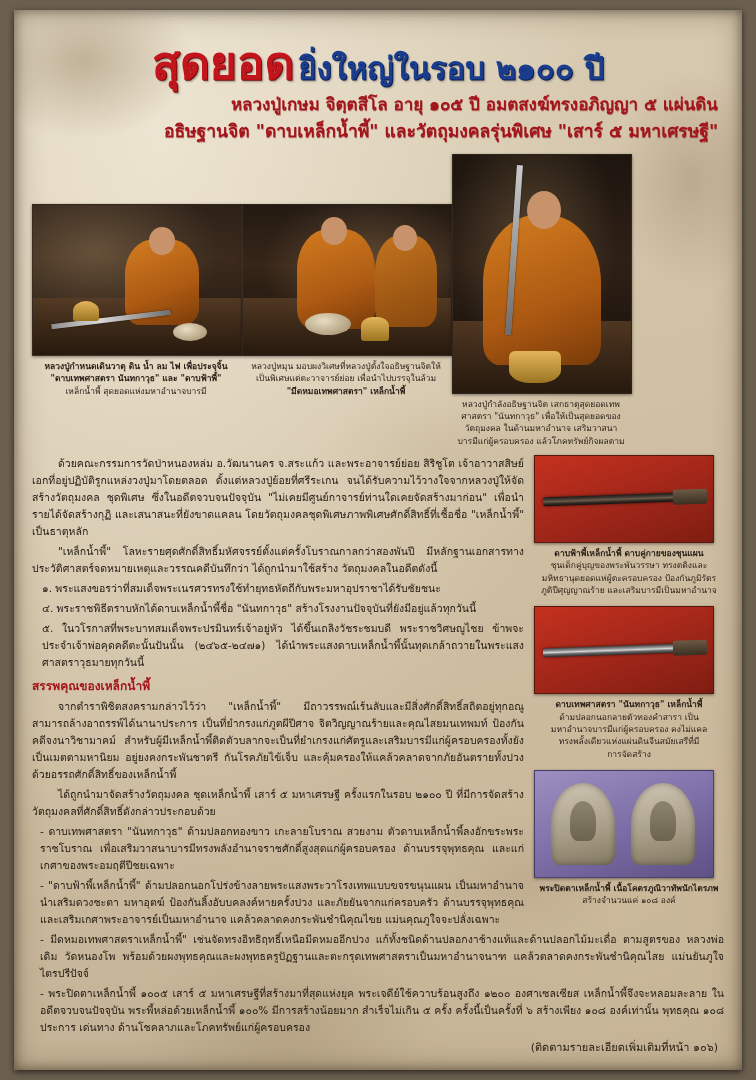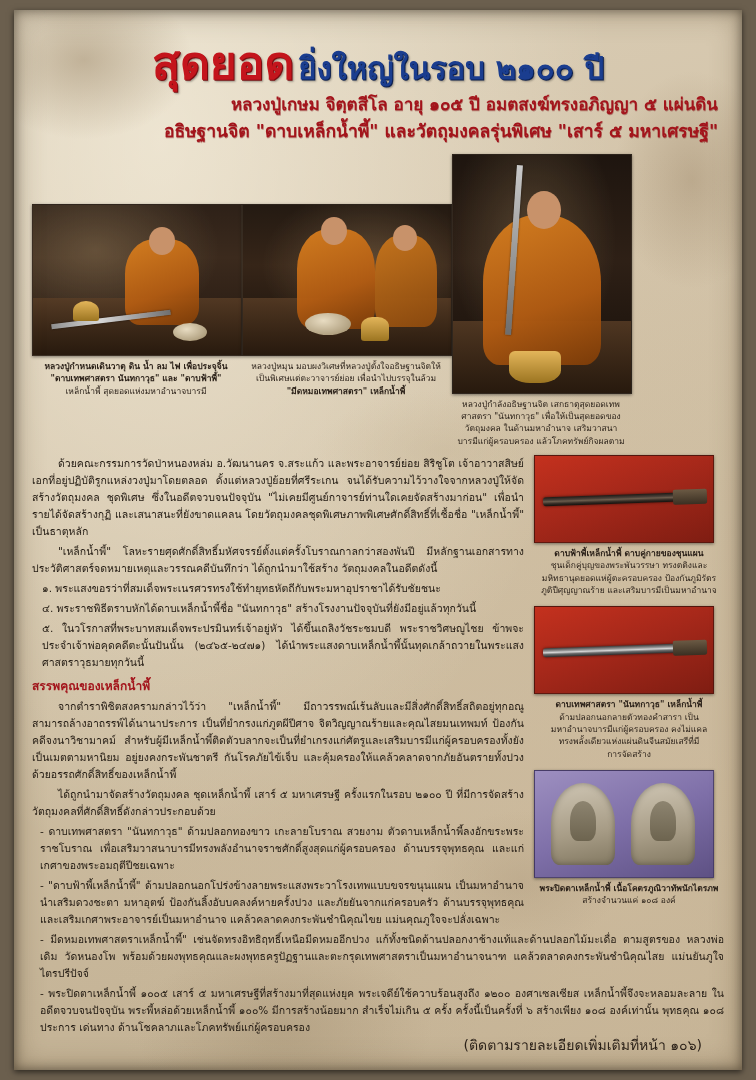--- a/index.html
+++ b/index.html
@@ -217,23 +217,23 @@
   .dash { text-indent: 0; padding-left: 8px; }
 
   .col-wrap { position: relative; }
   .wrap-right {
     float: right;
     width: 190px;
     margin: 0 0 6px 10px;
   }
   .footnote {
     position: absolute;
-    right: 40px;
+    right: 24px;
     bottom: 14px;
-    font-size: 14px;
+    font-size: 11px;
     color: #2b2119;
   }
   .edge-shadow {
     position: absolute; inset: 0;
     box-shadow: inset 0 0 30px rgba(90,70,45,0.45);
     pointer-events: none;
   }
 </style>
 </head>
 <body>

